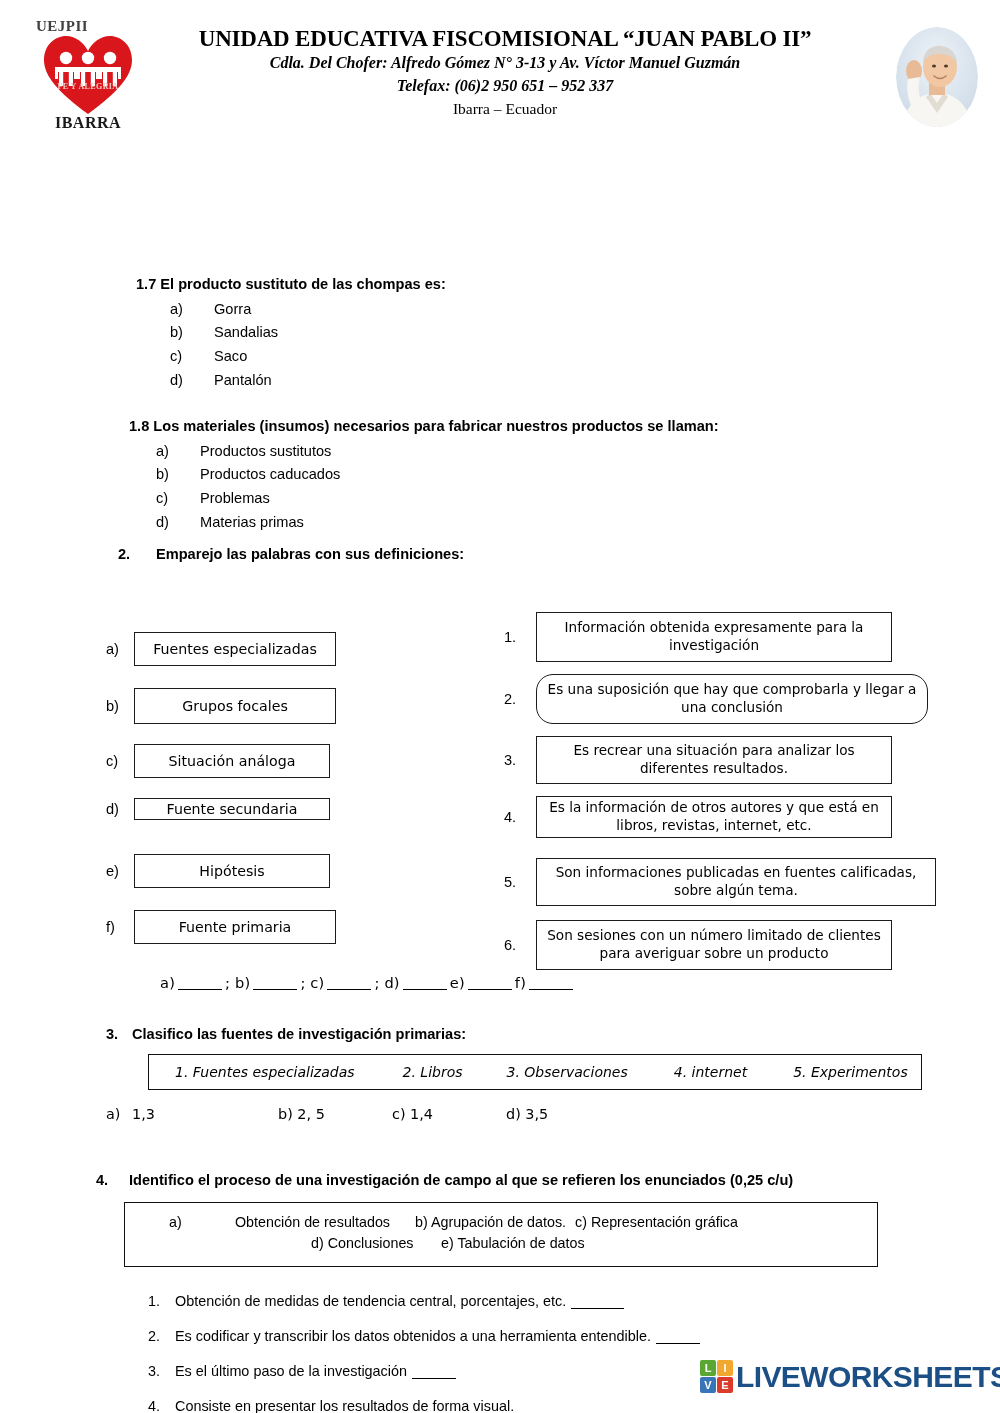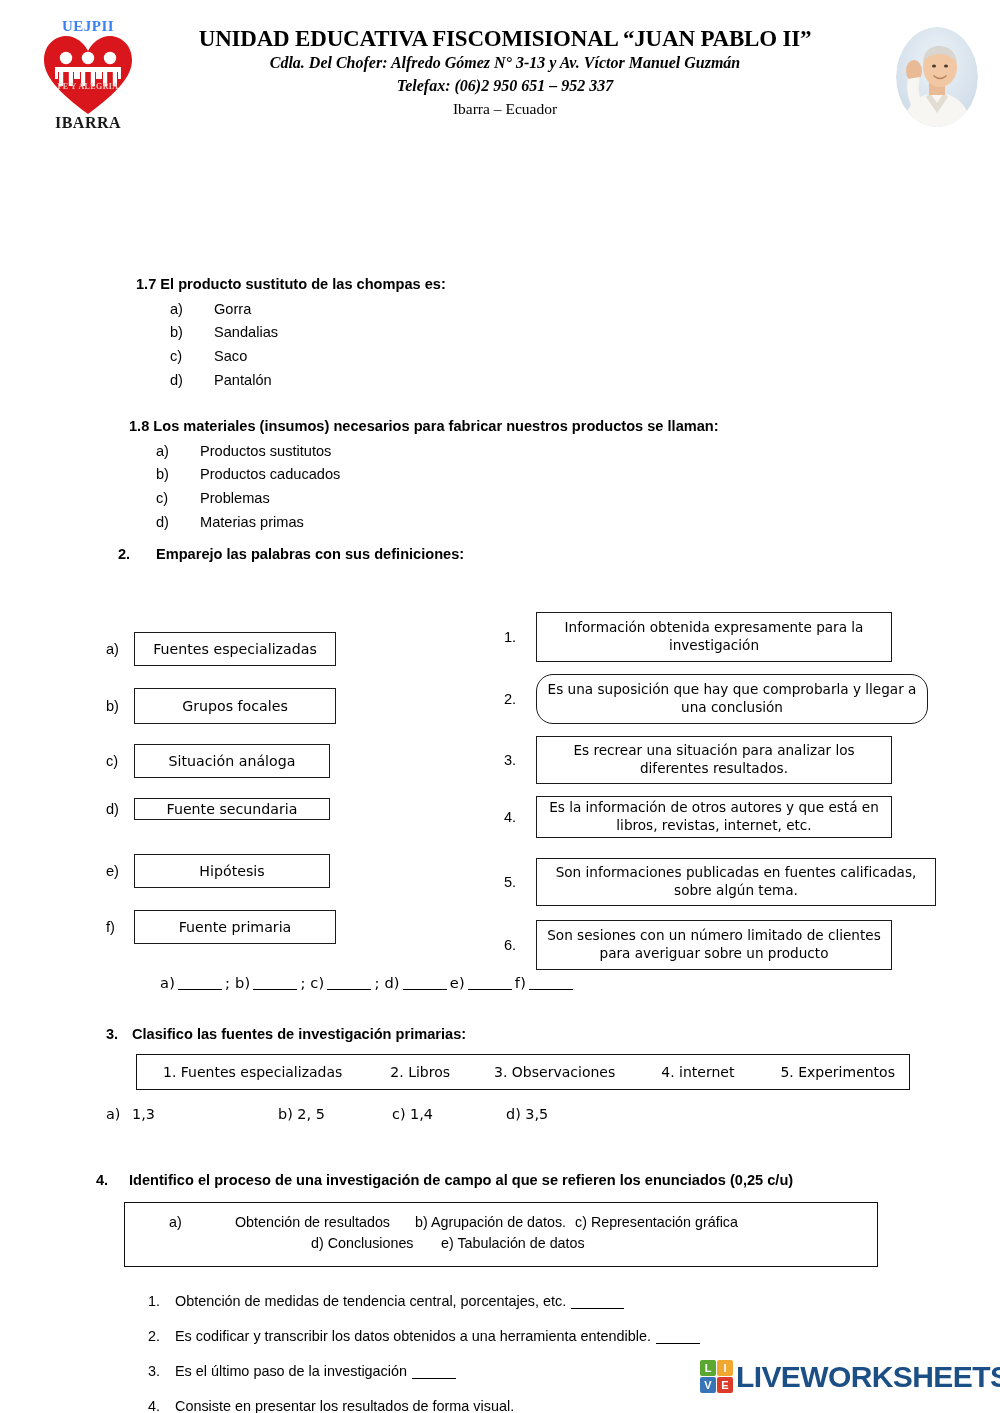--- a/index.html
+++ b/index.html
@@ -28,26 +28,25 @@
     left: 36px;
     top: 16px;
     width: 104px;
     height: 114px;
   }
   .logo-top-text {
     position: absolute;
     top: 2px;
     left: 0;
     width: 104px;
-    text-align: center;
     font-family: "Liberation Serif", serif;
     font-weight: bold;
     font-size: 15px;
     letter-spacing: 0.5px;
-    color: #3b82f6;
+    color: #404040;
   }
   .logo-bottom-text {
     position: absolute;
     bottom: -2px;
     left: 0;
     width: 104px;
     text-align: center;
     font-family: "Liberation Serif", serif;
     font-weight: bold;
     font-size: 16px;
@@ -212,29 +211,30 @@
     margin: 0 3px;
     vertical-align: -2px;
   }
 
   
   #q3 { position: absolute; left: 106px; top: 894px; width: 830px; }
   #q3 .q3-title { font-weight: bold; font-size: 14.6px; }
   #q3 .q3-title .num { display: inline-block; width: 26px; }
   .classify-box {
     margin-top: 12px;
-    margin-left: 30px;
+    margin-left: 42px;
     width: 774px;
     height: 36px;
     border: 1.8px solid #111;
     box-sizing: border-box;
     display: flex;
     align-items: center;
     font-family: "DejaVu Sans", sans-serif;
     font-size: 14px;
+    font-style: italic;
   }
   .classify-box .cell { white-space: nowrap; }
   .classify-box .c1 { margin-left: 26px; }
   .classify-box .c2 { margin-left: 48px; }
   .classify-box .c3 { margin-left: 44px; }
   .classify-box .c4 { margin-left: 46px; }
   .classify-box .c5 { margin-left: 46px; }
 
   .q3-answers {
     margin-top: 16px;

